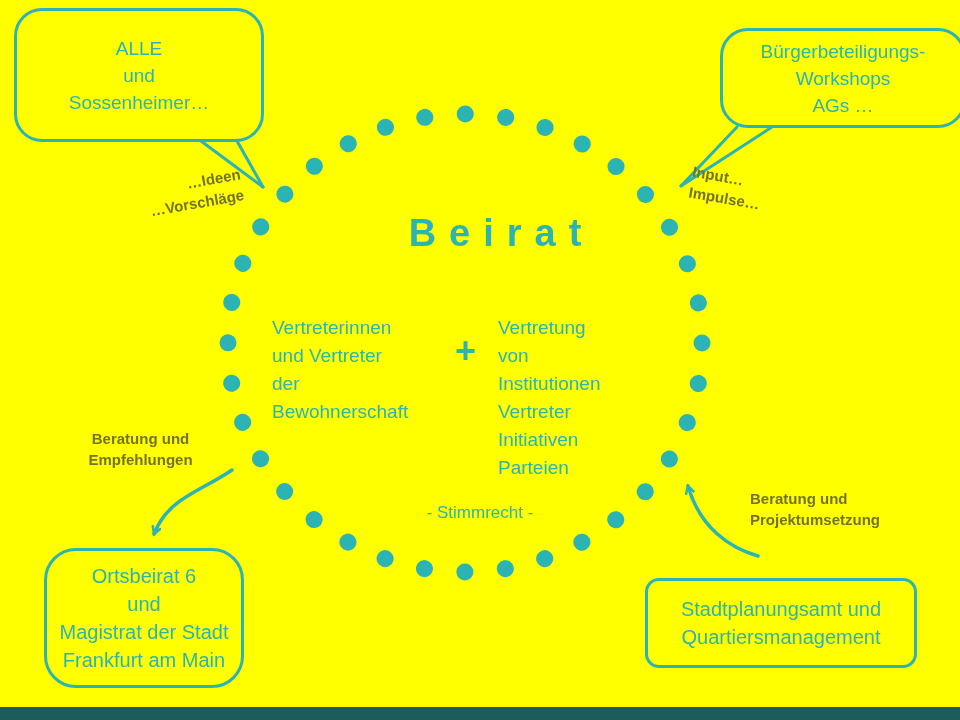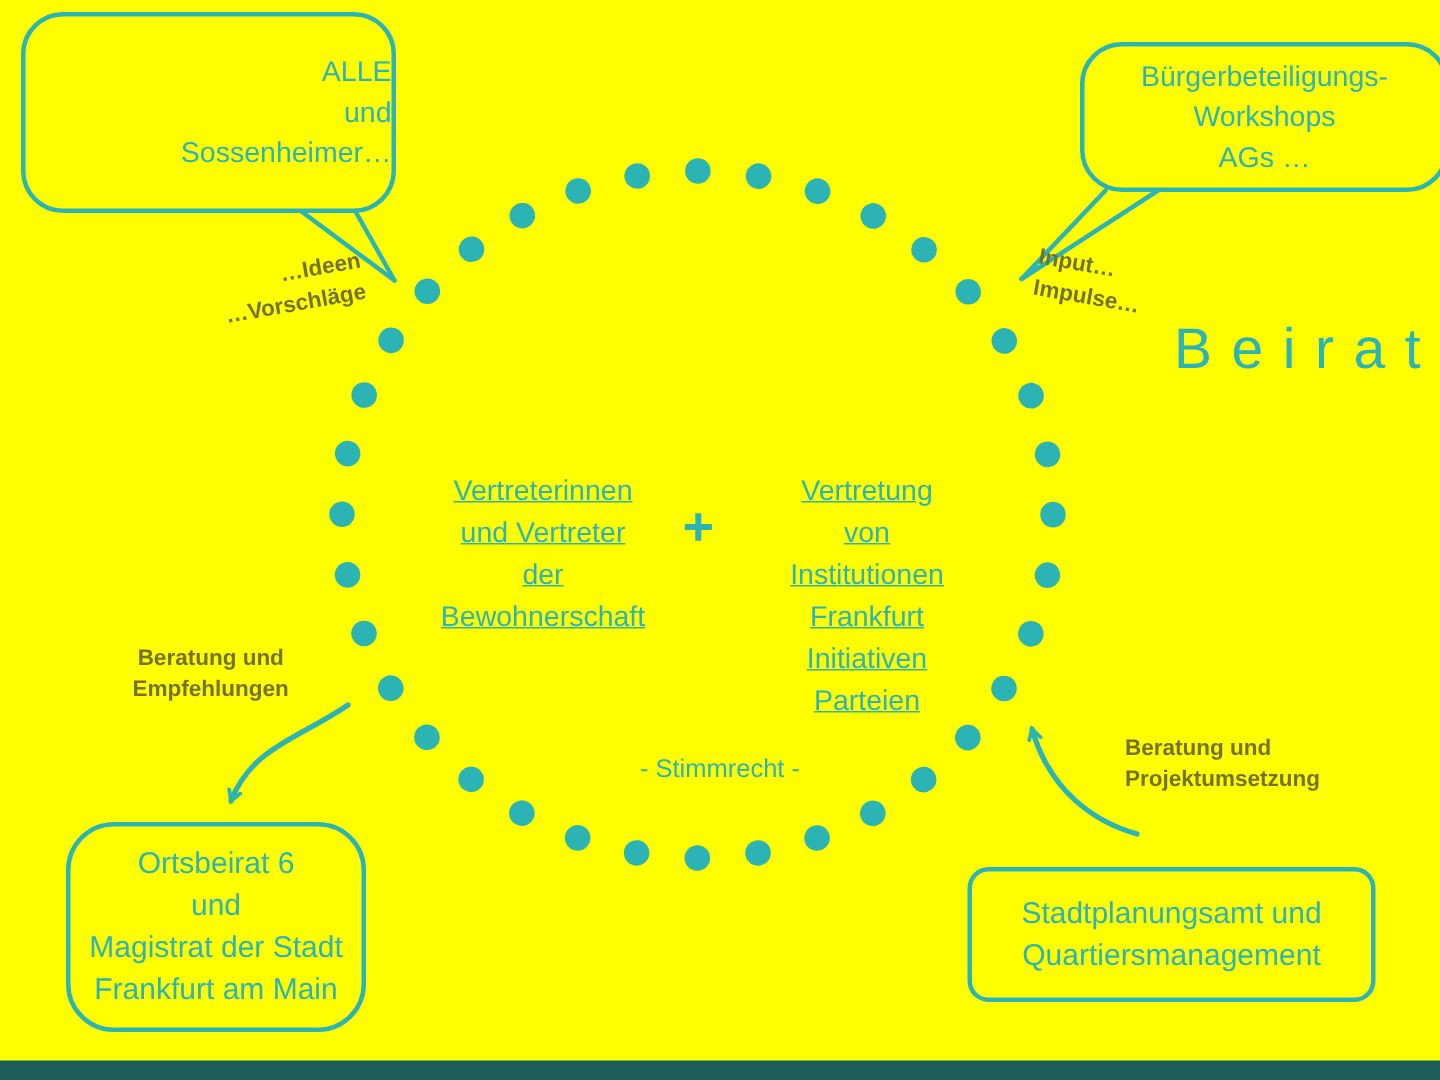--- a/index.html
+++ b/index.html
@@ -43,32 +43,30 @@
     display:flex;flex-direction:column;
     align-items:center;justify-content:center;
     text-align:center;
     font-size:19px;line-height:27px;
   }
   .bubble.bottom{font-size:20px;line-height:28px;}
 
   .title{
     position:absolute;
     left:0;right:0;top:212px;
-    text-align:right;
+    text-align:center;
     color:var(--teal);
-    font-size:38px;font-weight:normal;
+    font-size:38px;font-weight:bold;
     letter-spacing:13px;
     padding-left:43px;
   }
   .group{
     position:absolute;
     color:var(--teal);
     font-size:19px;line-height:28px;
-    text-align:center;
-    text-decoration:underline;
   }
   .plus{
     position:absolute;
     color:var(--teal);
     font-size:36px;font-weight:bold;
   }
   .footnote{
     position:absolute;
     left:0;right:0;top:503px;
     text-align:center;
@@ -110,21 +108,21 @@
       <polygon class="tail-fill" points="737,124.5 772,124.5 681,186"></polygon>
       <path class="tail-line" d="M737,127 L681,186"></path>
       <path class="tail-line" d="M772,127 L681,186"></path>
     </g>
 
     <path class="flow-arrow" d="M232,470 C200,492 168,498 154,534" marker-end="url(#arrowhead)"></path>
 
     <path class="flow-arrow" d="M758,556 C730,548 700,528 688,486" marker-end="url(#arrowhead)"></path>
   </svg>
 
-  <div class="bubble" style="left:14px;top:8px;width:250px;height:134px;align-items:flex-end;">
+  <div class="bubble" style="left:14px;top:8px;width:250px;height:134px;">
     <div>ALLE</div>
     <div>und</div>
     <div>Sossenheimer…</div>
   </div>
 
   <div class="bubble" style="left:706px;top:28px;width:246px;height:100px;margin-left:14px;">
     <div>Bürgerbeteiligungs-</div>
     <div>Workshops</div>
     <div>AGs …</div>
   </div>
@@ -149,21 +147,21 @@
     <div>der</div>
     <div>Bewohnerschaft</div>
   </div>
 
   <div class="plus" style="left:455px;top:330px;">+</div>
 
   <div class="group" style="left:498px;top:314px;width:160px;">
     <div>Vertretung</div>
     <div>von</div>
     <div>Institutionen</div>
-    <div>Frankfurt</div>
+    <div>Vertreter</div>
     <div>Initiativen</div>
     <div>Parteien</div>
   </div>
 
   <div class="footnote">- Stimmrecht -</div>
 
   <div class="olive-label" style="left:118px;top:174px;width:125px;text-align:right;transform:rotate(-10deg);">
     <div>…Ideen</div>
     <div>…Vorschläge</div>
   </div>

